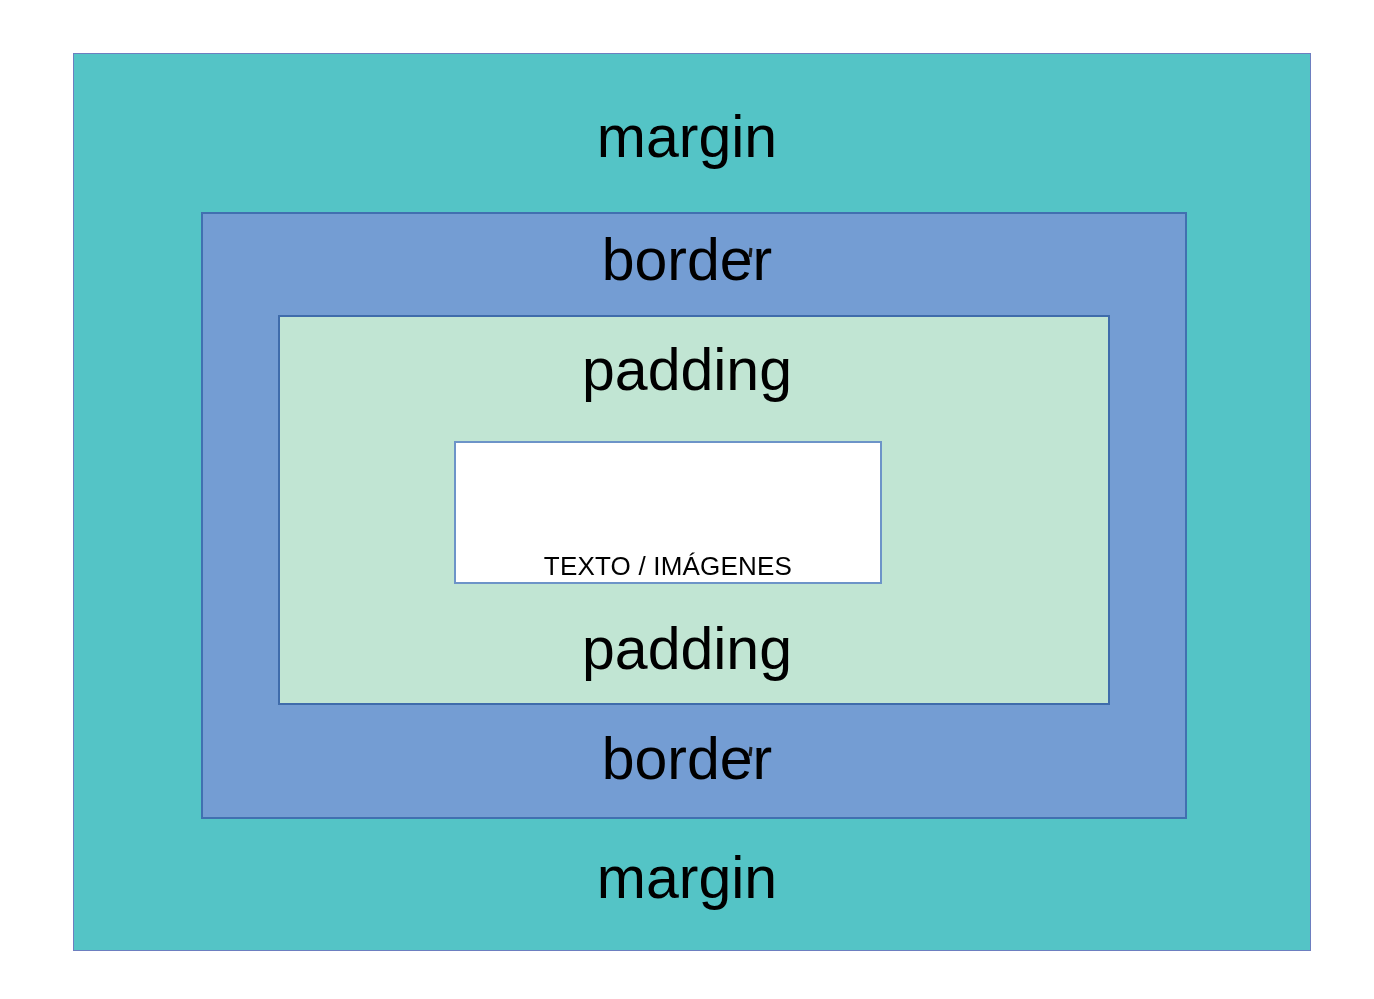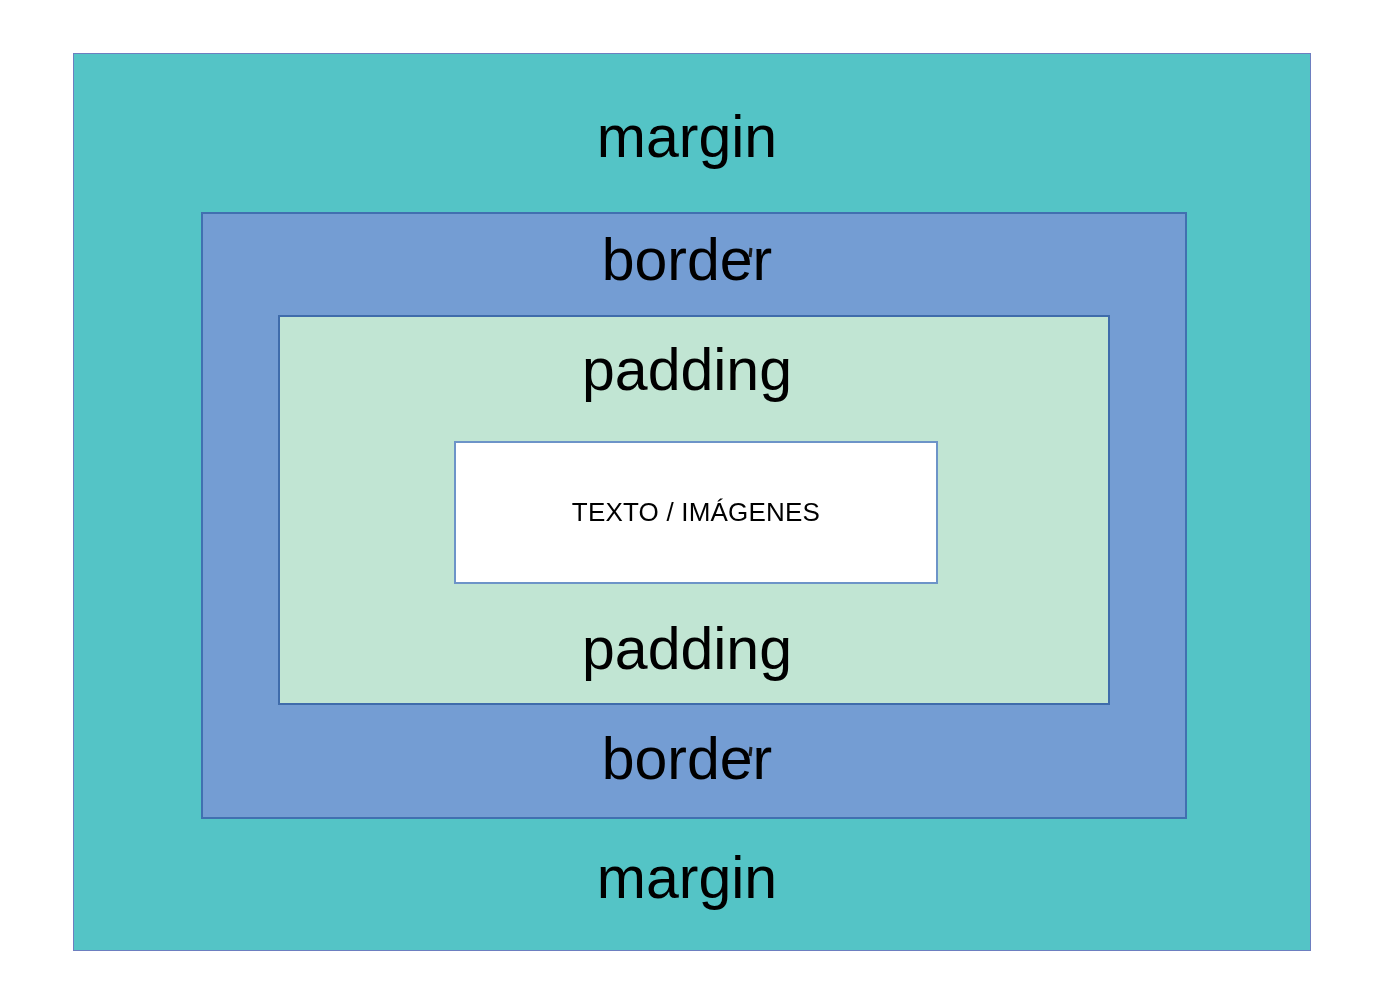--- a/index.html
+++ b/index.html
@@ -55,27 +55,27 @@
     background: #c1e5d3;
     border: 2px solid #3f6cab;
     box-sizing: border-box;
   }
 
   
   .content-box {
     position: absolute;
     left: 174px;      
     top: 124px;       
-    width: 484px;     
+    width: 428px;     
     height: 143px;    
     background: #ffffff;
     border: 2px solid #6d94c8;
     box-sizing: border-box;
     display: flex;
-    align-items: center;
+    align-items: flex-end;
     justify-content: center;
   }
 
   
   .label {
     position: absolute;
     left: 0;
     width: 100%;
     text-align: center;
     color: #000000;

